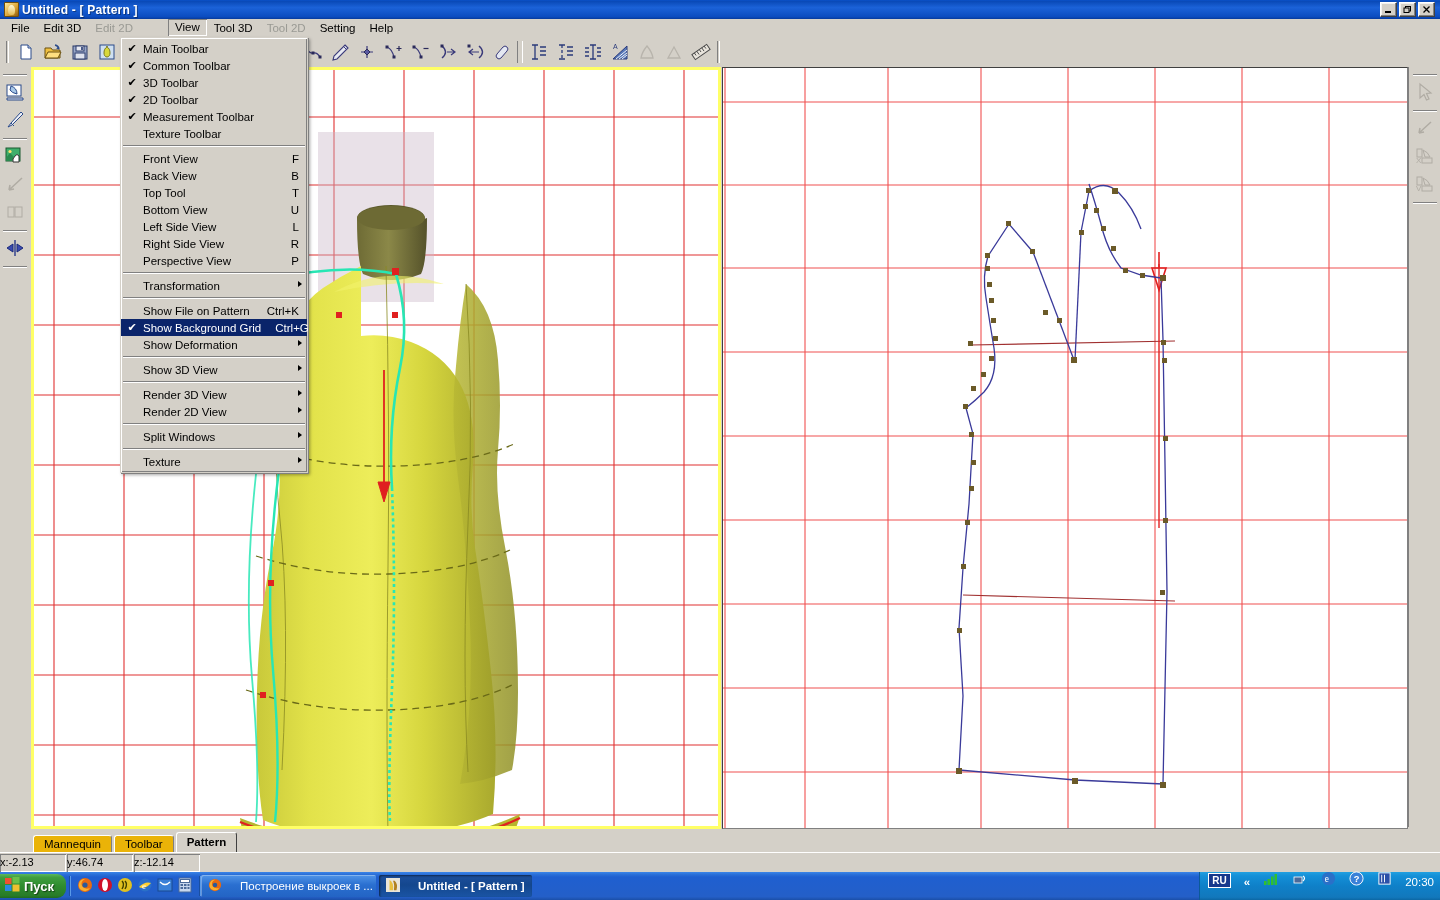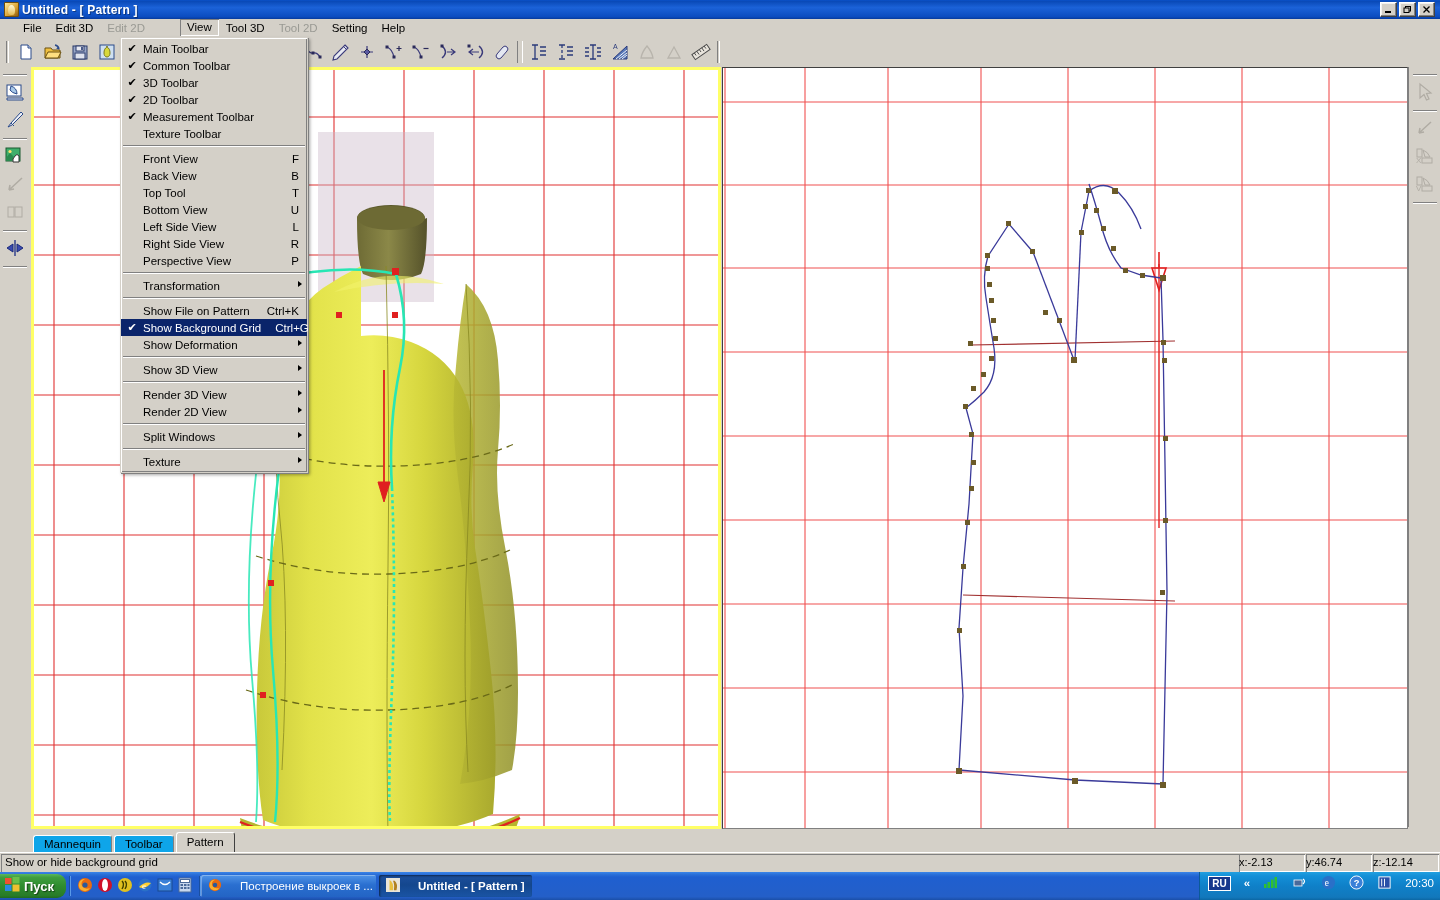--- a/index.html
+++ b/index.html
@@ -39,21 +39,21 @@
     border: 1px solid #fff; border-right-color:#404040; border-bottom-color:#404040;
     box-shadow: inset -1px -1px 0 #808080, inset 1px 1px 0 #f3f1ee;
     display:flex; align-items:center; justify-content:center;
     font-size: 9px; color:#000; line-height:1; font-family:"Liberation Sans",sans-serif;
   }
   .winbtn svg { display:block; }
 
   
   .menubar {
     position: absolute; left: 0; top: 19px; width: 1440px; height: 18px;
-    background: #d4d0c8; display: flex; align-items: center; padding-left: 16px;
+    background: #d4d0c8; display: flex; align-items: center; padding-left: 4px;
   }
   .menubar .mi {
     padding: 2px 7px 3px; font-size: 11.5px; color: #000; cursor: default; white-space: nowrap;
   }
   .menubar .mi.dim { color: #9a9a94; }
   .menubar .mi.open {
     background: #d4d0c8;
     box-shadow: inset 1px 1px 0 #808080, inset -1px -1px 0 #fff;
     border-bottom: 1px solid #d4d0c8;
     margin-left: 28px;
@@ -99,24 +99,24 @@
   }
   .gridsvg { position:absolute; left:0; top:0; }
 
   
   .tabstrip {
     position:absolute; left:0; top:830px; width:1440px; height:22px; background:#d4d0c8;
     display:flex; align-items:flex-end; padding-left:33px;
   }
   .tab {
     height:17px; padding:1px 10px 2px; margin-right:2px; font-size:11.5px; color:#000;
-    background:#0ea5e9; border:1px solid #fff; border-right-color:#808080; border-bottom:none;
+    background:#eab308; border:1px solid #fff; border-right-color:#808080; border-bottom:none;
     border-radius:3px 3px 0 0; line-height:15px;
   }
-  .tab.active { height:20px; line-height:17px; font-weight:normal; border-color:#fff; border-right-color:#404040; background:#d4d0c8; }
+  .tab.active { height:20px; line-height:17px; font-weight:bold; border-color:#fff; border-right-color:#404040; background:#d4d0c8; }
 
   
   .statusbar {
     position:absolute; left:0; top:852px; width:1440px; height:20px;
     background:#d4d0c8; border-top:1px solid #fff;
     display:flex; align-items:center;
   }
   .stmsg { padding-left:4px; font-size:11.5px; color:#000; flex:1 1 auto;
            box-shadow: inset 1px 1px 0 #808080; height:18px; line-height:17px; margin:1px 0 1px 1px;}
   .stcell {
@@ -138,21 +138,21 @@
   }
   .qlaunch { display:flex; align-items:center; gap:4px; padding:0 6px; height:28px; }
   .qsep { width:2px; height:20px; border-left:1px solid #1a4fa0; border-right:1px solid #5a9ae8; }
   .tbtask {
     height:22px; display:flex; align-items:center; gap:18px; padding:0 7px; margin-right:3px;
     font-size:11.5px; color:#fff; border-radius:2px; max-width:175px; overflow:hidden; white-space:nowrap;
   }
   .tbtask.inactive { background: linear-gradient(180deg,#4f94e8,#2a6fd0 45%,#2364c4); box-shadow: inset 1px 1px 0 rgba(255,255,255,.3); }
   .tbtask.active { background: linear-gradient(180deg,#1c4f9c,#14478e 45%,#1a54a4); box-shadow: inset 1px 1px 2px rgba(0,0,0,.5); font-weight:bold; }
   .tray {
-    margin-left:auto; height:28px; display:flex; align-items:center; gap:13px; padding:0 6px 6px 8px;
+    margin-left:auto; height:28px; display:flex; align-items:flex-end; gap:13px; padding:0 6px 12px 8px;
     background: linear-gradient(180deg,#22a0e0 0%,#1490d8 14%,#0f80c8 50%,#1278bc 90%,#0c67a4 100%);
     border-left:1px solid #0a5a98;
     color:#fff; font-size:11.5px;
   }
   .langbox { background:#17388c; color:#fff; font-size:10px; padding:1px 3px; border:1px solid #fff; font-weight:bold;}
 
   
   .dropdown {
     position:absolute; left:120px; top:37px; width:188px;
     background:#d4d0c8; border:1px solid #d4d0c8;
@@ -816,21 +816,20 @@
     </div>
   </div>
 
   <div class="tabstrip">
     <div class="tab">Mannequin</div>
     <div class="tab">Toolbar</div>
     <div class="tab active">Pattern</div>
   </div>
 
   <div class="statusbar">
-    <div class="stmsg">Show or hide background grid</div>
     <div class="stcell">x:-2.13</div>
     <div class="stcell">y:46.74</div>
     <div class="stcell">z:-12.14</div>
   </div>
 
   <div class="taskbar">
     <div class="startbtn">
       <span>
         <svg width="15" height="15" viewBox="0 0 15 15">
             <rect x="0" y="1" width="6.5" height="6" fill="#f05030"></rect>

